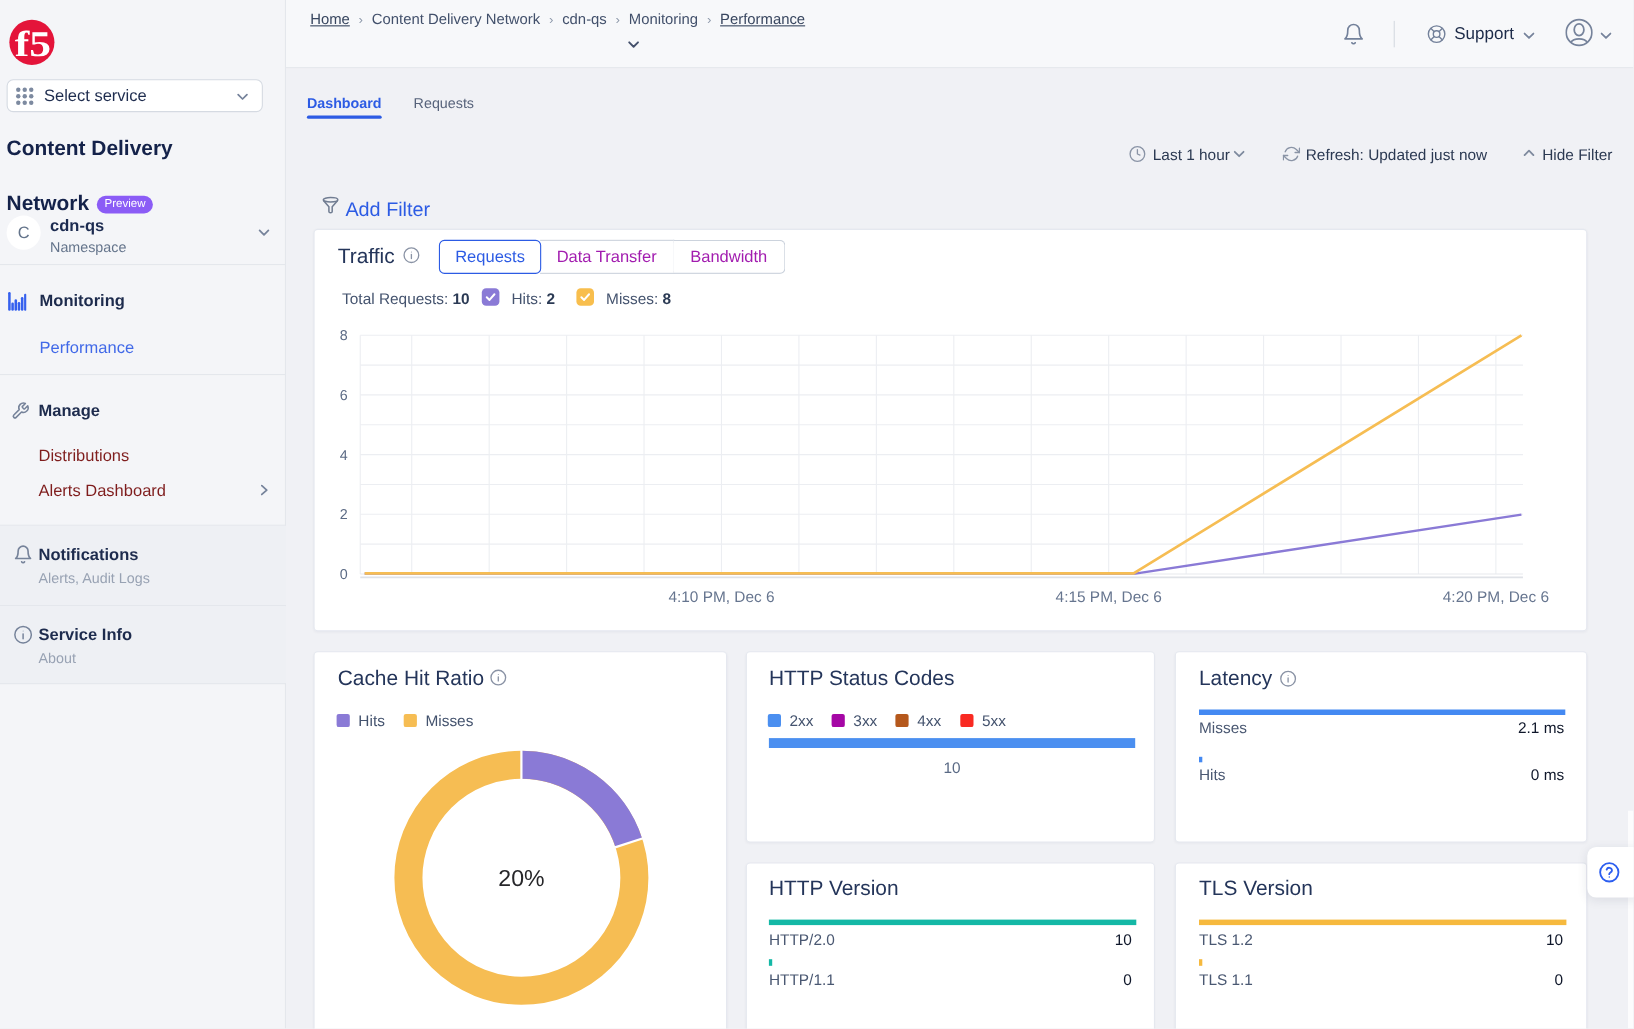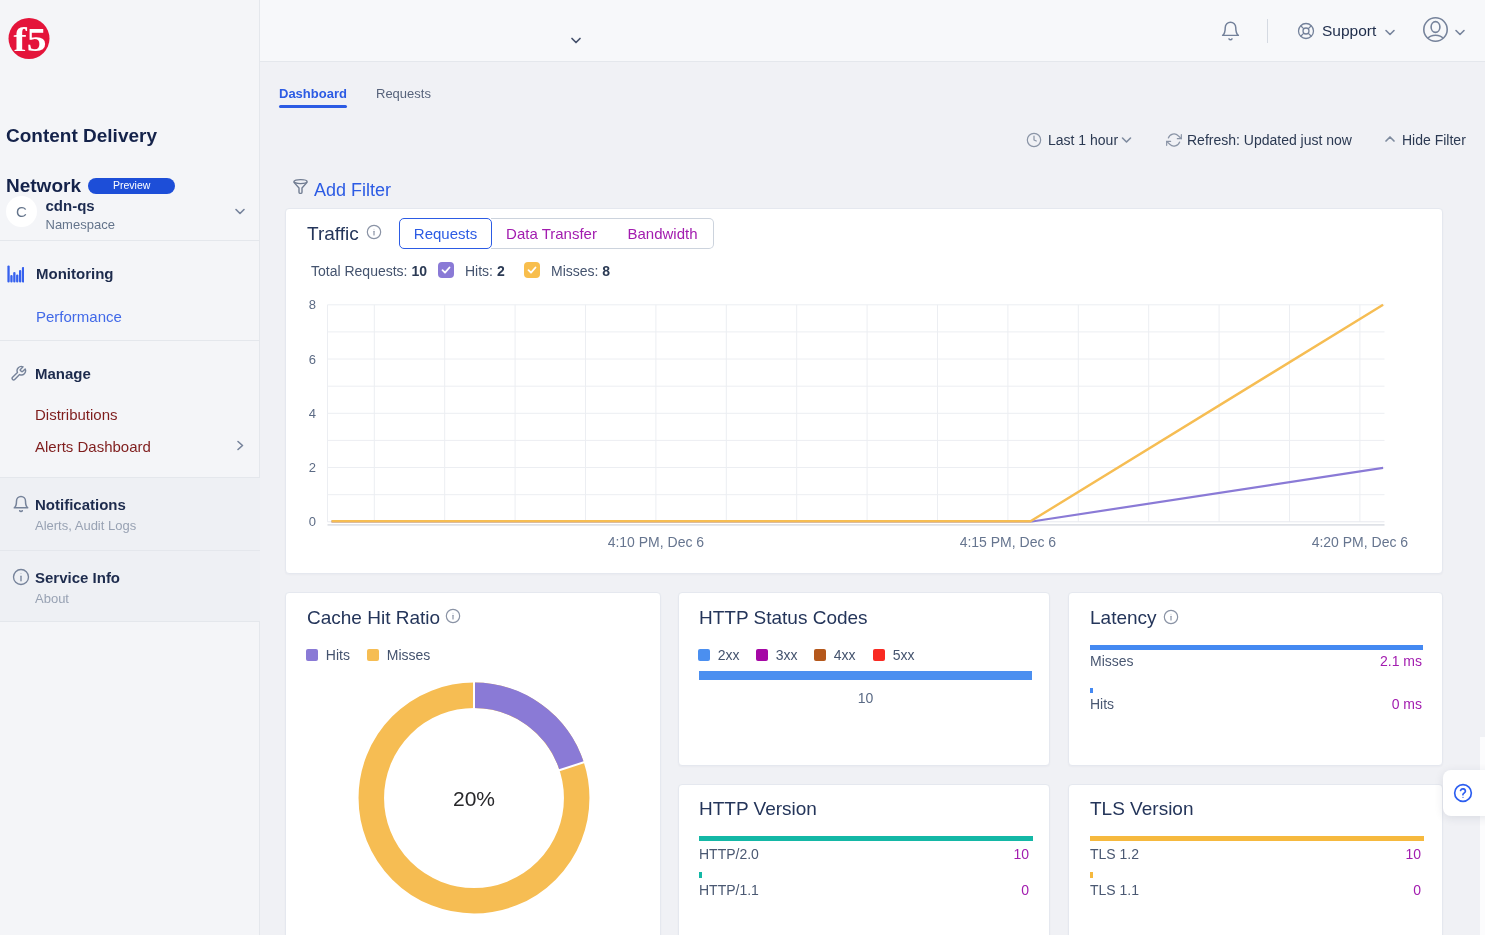--- a/index.html
+++ b/index.html
@@ -8,21 +8,21 @@
 .abs { position:absolute; }
 
 
 #sidebar { position:absolute; left:0; top:0; width:260px; height:935px; background:#f4f5f8; border-right:1px solid #e4e7ec; }
 #logo { position:absolute; left:8px; top:17px;text-decoration:underline; }
 #selbox { position:absolute; left:6px; top:72px; width:233px; height:30px; background:#fff; border:1px solid #d5dae2; border-radius:6px; display:flex; align-items:center; }
 #selbox .grid9 { margin-left:7px; }
 #selbox .lbl { font-size:15px; color:#1e2c4e; margin-left:9px; }
 #selbox .chev { position:absolute; right:12px; top:11px; }
 #cdnhead { position:absolute; left:6px; top:122px; font-size:19px; font-weight:bold; color:#14224a; line-height:28px; }
-.pill { display:inline-block; background:#1d4ed8; color:#fff; font-size:10.5px; font-weight:normal; border-radius:8px; padding:1px 25px 2px; vertical-align:3px; margin-left:7px; line-height:12.5px;margin-top:28px; }
+.pill { display:inline-block; background:#8b5cf6; color:#fff; font-size:10.5px; font-weight:normal; border-radius:8px; padding:1px 7px 2px; vertical-align:3px; margin-left:7px; line-height:12.5px;margin-top:28px; }
 #nsavatar { position:absolute; left:6px; top:196px; width:31px; height:31px; border-radius:50%; background:#fff; text-align:center; line-height:31px; font-size:15px; color:#64748b; }
 #nsname { position:absolute; left:45.5px; top:197px; font-size:15px; font-weight:bold; color:#1c2b50; }
 #nssub { position:absolute; left:45.5px; top:216.5px; font-size:13px; color:#64748b; }
 .sdivider { position:absolute; left:0; width:260px; border-top:1px solid #e4e7ec; }
 .navsec-title { font-size:15px; font-weight:bold; color:#1d2b4d; }
 .navitem { font-size:15px; color:#7f1d1d; }
 #perf { color:#4169e8; }
 .subtxt { font-size:13px; color:#98a2b3; }
 .darksec { position:absolute; left:0; width:260px; background:#eef0f4; }
 
@@ -55,36 +55,55 @@
 .statline b { color:#2b3a54; }
 
 #cachecard { left:285px; top:592px; width:376px; height:398px; }
 #statuscard { left:678px; top:592px; width:372px; height:174px; }
 #latencycard { left:1068px; top:592px; width:375px; height:174px; }
 #httpvcard { left:678px; top:784px; width:372px; height:174px; }
 #tlscard { left:1068px; top:784px; width:375px; height:174px; }
 
 .leg { font-size:14px; color:#44536e; }
 .barlabel { font-size:14px; color:#4a5872; }
-.barval { font-size:14px; color:#a21caf; }
+.barval { font-size:14px; color:#0f172a; }
 
 #helpfab { position:absolute; left:1443px; top:770px; width:50px; height:46px; background:#fff; border-radius:8px 0 0 8px; box-shadow:0 2px 10px rgba(30,40,70,0.10); }
 #rightstrip { position:absolute; left:1480px; top:737px; width:5px; height:198px; background:#fcfcfd; }
 </style>
 </head>
 <body>
 
 <div id="rightstrip"></div>
 
 <div id="sidebar">
   <div id="logo">
     <svg width="44" height="44" viewBox="0 0 44 44">
       <circle cx="21" cy="21.5" r="20.5" fill="#e4143a"></circle>
       <text x="22" y="33.5" text-anchor="middle" font-family="Liberation Serif, serif" font-weight="bold" font-size="33" fill="#fff" textLength="33" lengthAdjust="spacingAndGlyphs">f5</text>
     </svg>
+  </div>
+  <div id="selbox">
+    <svg class="grid9" width="17" height="17" viewBox="0 0 17 17">
+      <g fill="#7d8aa0">
+        <circle cx="2.6" cy="2.6" r="2"></circle>
+          <circle cx="8.5" cy="2.6" r="2"></circle>
+          <circle cx="14.4" cy="2.6" r="2"></circle>
+        <circle cx="2.6" cy="8.5" r="2"></circle>
+          <circle cx="8.5" cy="8.5" r="2"></circle>
+          <circle cx="14.4" cy="8.5" r="2"></circle>
+        <circle cx="2.6" cy="14.4" r="2"></circle>
+          <circle cx="8.5" cy="14.4" r="2"></circle>
+          <circle cx="14.4" cy="14.4" r="2"></circle>
+      </g>
+    </svg>
+    <span class="lbl">Select service</span>
+    <svg class="chev" width="11" height="8" viewBox="0 0 11 8">
+        <polyline points="1.5,2 5.5,6 9.5,2" fill="none" stroke="#76839b" stroke-width="1.6" stroke-linecap="round" stroke-linejoin="round"></polyline>
+      </svg>
   </div>
   <div id="cdnhead">Content Delivery<br>Network<span class="pill">Preview</span></div>
   <div id="nsavatar">C</div>
   <div id="nsname">cdn-qs</div>
   <div id="nssub">Namespace</div>
   <svg class="abs" style="left:234px;top:207px" width="12" height="9" viewBox="0 0 12 9">
       <polyline points="2,2.5 6,6.5 10,2.5" fill="none" stroke="#76839b" stroke-width="1.6" stroke-linecap="round" stroke-linejoin="round"></polyline>
     </svg>
   <div class="sdivider" style="top:240px"></div>
 
@@ -127,20 +146,21 @@
     <circle cx="12" cy="12" r="10"></circle>
       <line x1="12" y1="11" x2="12" y2="17"></line>
       <circle cx="12" cy="7.5" r="0.6" fill="#76839a" stroke="none"></circle>
   </svg>
   <div class="abs navsec-title" style="left:35px;top:569px">Service Info</div>
   <div class="abs subtxt" style="left:35px;top:591px">About</div>
   <div class="sdivider" style="top:621px"></div>
 </div>
 
 <div id="topbar">
+  <div id="crumbs"><a>Home</a><span class="sep">›</span>Content Delivery Network<span class="sep">›</span>cdn-qs<span class="sep">›</span>Monitoring<span class="sep">›</span><a>Performance</a></div>
   <svg class="abs" style="left:310px;top:36px" width="12" height="9" viewBox="0 0 12 9">
       <polyline points="2,2.5 6,6.5 10,2.5" fill="none" stroke="#44506b" stroke-width="1.7" stroke-linecap="round" stroke-linejoin="round"></polyline>
     </svg>
 
   <svg class="abs" style="left:960px;top:20px" width="21" height="22" viewBox="0 0 24 24" fill="none" stroke="#73819a" stroke-width="1.7" stroke-linecap="round" stroke-linejoin="round">
     <path d="M18 8A6 6 0 0 0 6 8c0 7-3 9-3 9h18s-3-2-3-9"></path>
       <path d="M13.73 21a2 2 0 0 1-3.46 0"></path>
   </svg>
   <div class="abs" style="left:1007px;top:19px;width:1px;height:24px;background:#d5dae2"></div>
   <svg class="abs" style="left:1037px;top:22px" width="18" height="18" viewBox="0 0 24 24" fill="none" stroke="#73819a" stroke-width="1.7">

